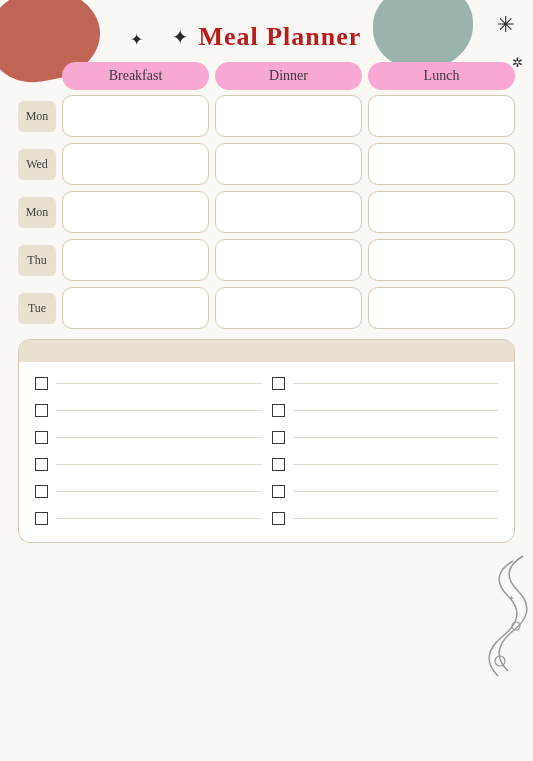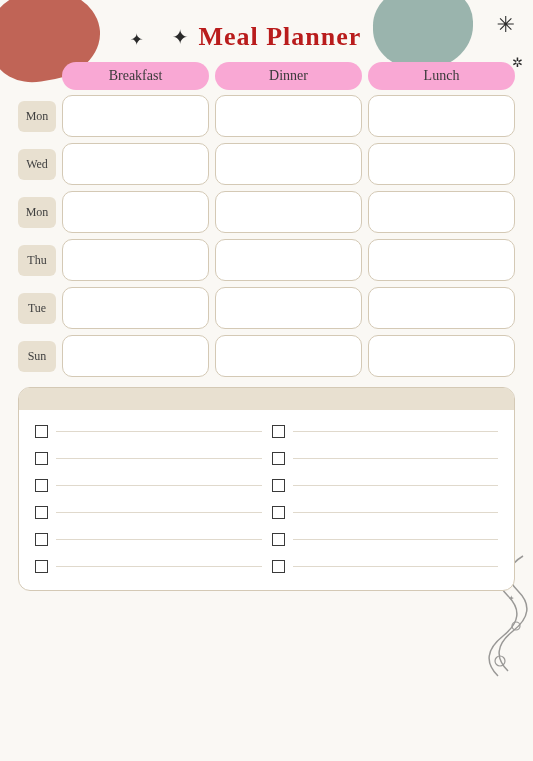--- a/index.html
+++ b/index.html
@@ -238,26 +238,20 @@
     <div class="meal-cell"></div>
   </div>
 
   <div class="day-row">
     <div class="day-label">Tue</div>
     <div class="meal-cell"></div>
     <div class="meal-cell"></div>
     <div class="meal-cell"></div>
   </div>
 
-  <div class="day-row">
-    <div class="day-label">Sun</div>
-    <div class="meal-cell"></div>
-    <div class="meal-cell"></div>
-    <div class="meal-cell"></div>
-  </div>
 </div>
 
 <div class="grocery-section">
   <div class="grocery-header"></div>
   <div class="grocery-body">
 
     <div class="grocery-item">
       <div class="checkbox"></div>
       <div class="grocery-line"></div>
     </div>

